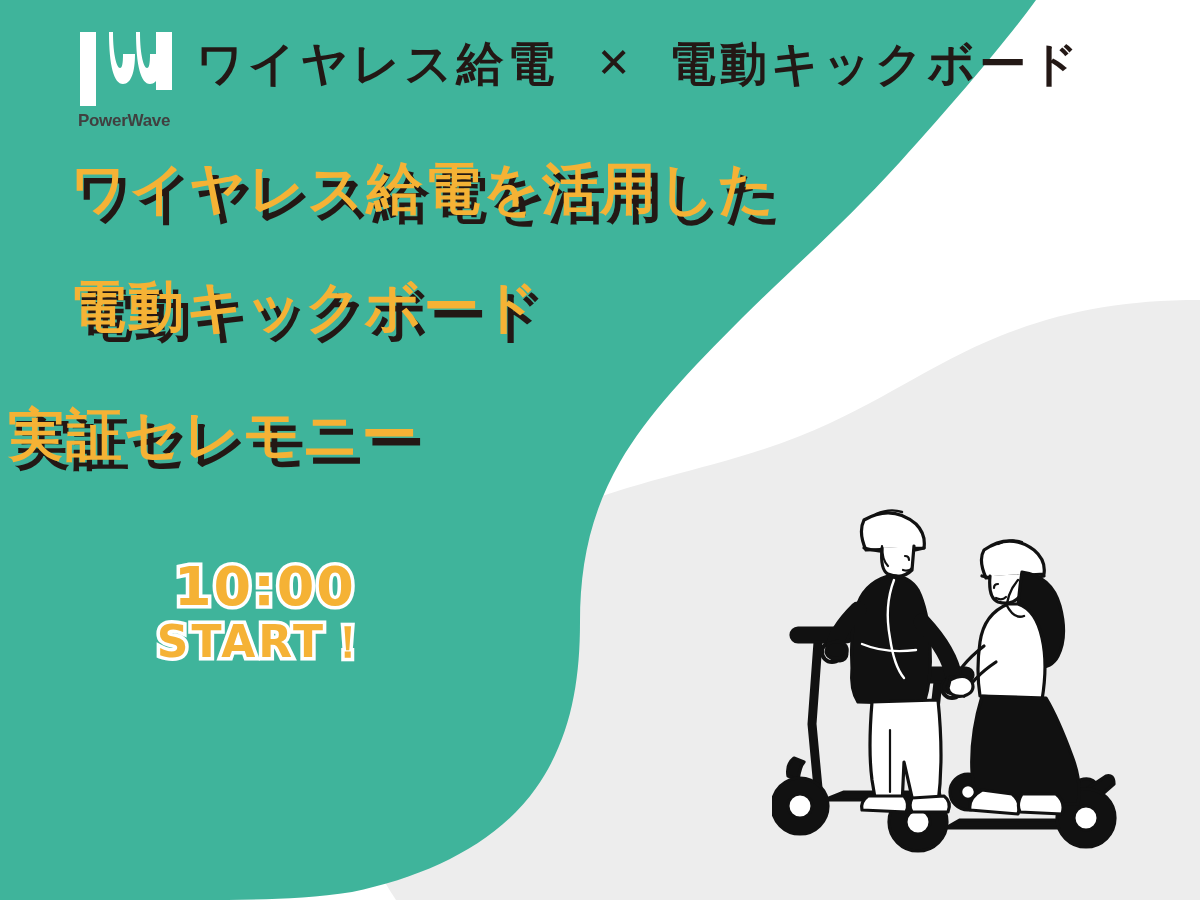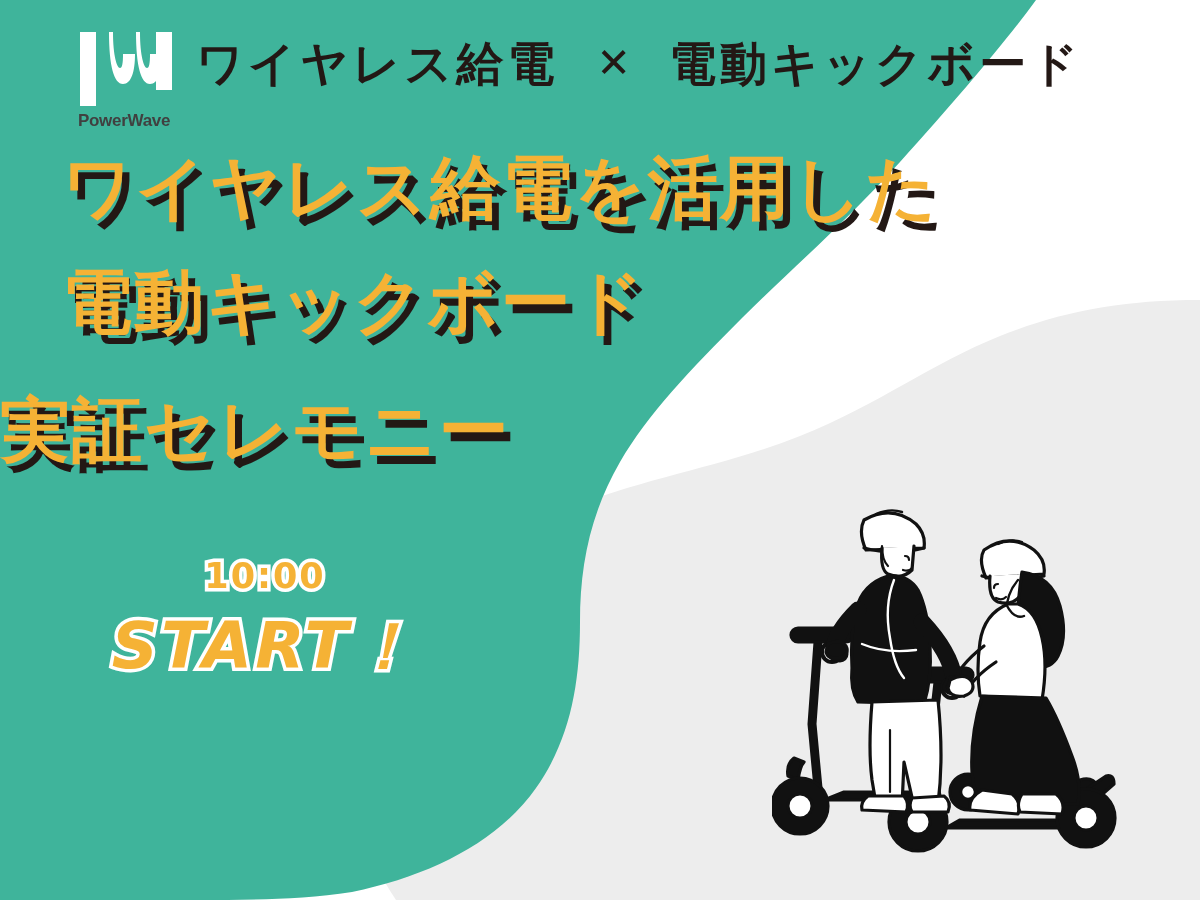--- a/index.html
+++ b/index.html
@@ -57,27 +57,27 @@
     transform:translateY(-1px);
   }
 
   
   #headline{
     position:absolute;left:0;top:150px;width:1200px;
   }
   .hl{
     font-family:"DejaVu Sans","Liberation Sans",sans-serif;
     font-weight:bold;
-    font-size:70px;
+    font-size:56px;
     line-height:1.1;
     color:#F5B235;
     letter-spacing:2px;
     white-space:nowrap;
     text-shadow:7px 9px 0 #231815;
-    margin:0;
+    margin:8px;
     height:110px;
   }
   #hl-1{padding-left:62px;}
   #hl-2{padding-left:62px;margin-top:4px;}
   #hl-3{margin-top:18px;}
 
   
   #date-block{
     position:absolute;left:100px;top:552px;
     width:330px;
@@ -87,22 +87,22 @@
     color:#F5B235;
   }
   .dline{
     white-space:nowrap;
     line-height:1.08;
     -webkit-text-stroke:7px #ffffff;
     paint-order:stroke fill;
   }
   #date-day{font-size:66px;letter-spacing:1px;}
   #date-day .wd{font-size:46px;letter-spacing:2px;vertical-align:4px;}
-  #date-time{font-size:35px;letter-spacing:2px;margin-top:6px;}
-  #date-start{font-size:64px;letter-spacing:3px;margin-top:16px;font-style:italic;}
+  #date-time{font-size:54px;letter-spacing:2px;margin-top:6px;}
+  #date-start{font-size:44px;letter-spacing:3px;margin-top:2px;}
 
   
   #illustration{
     position:absolute;left:772px;top:492px;
     width:360px;height:362px;
   }
   #illustration svg{display:block;width:100%;height:100%;}
 </style>
 </head>
 <body>

